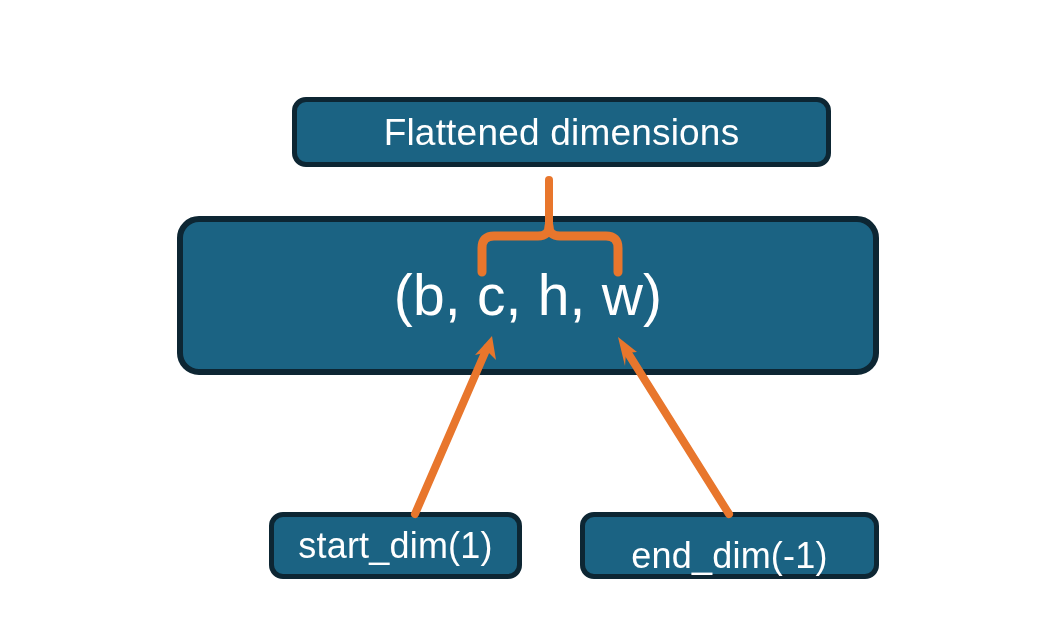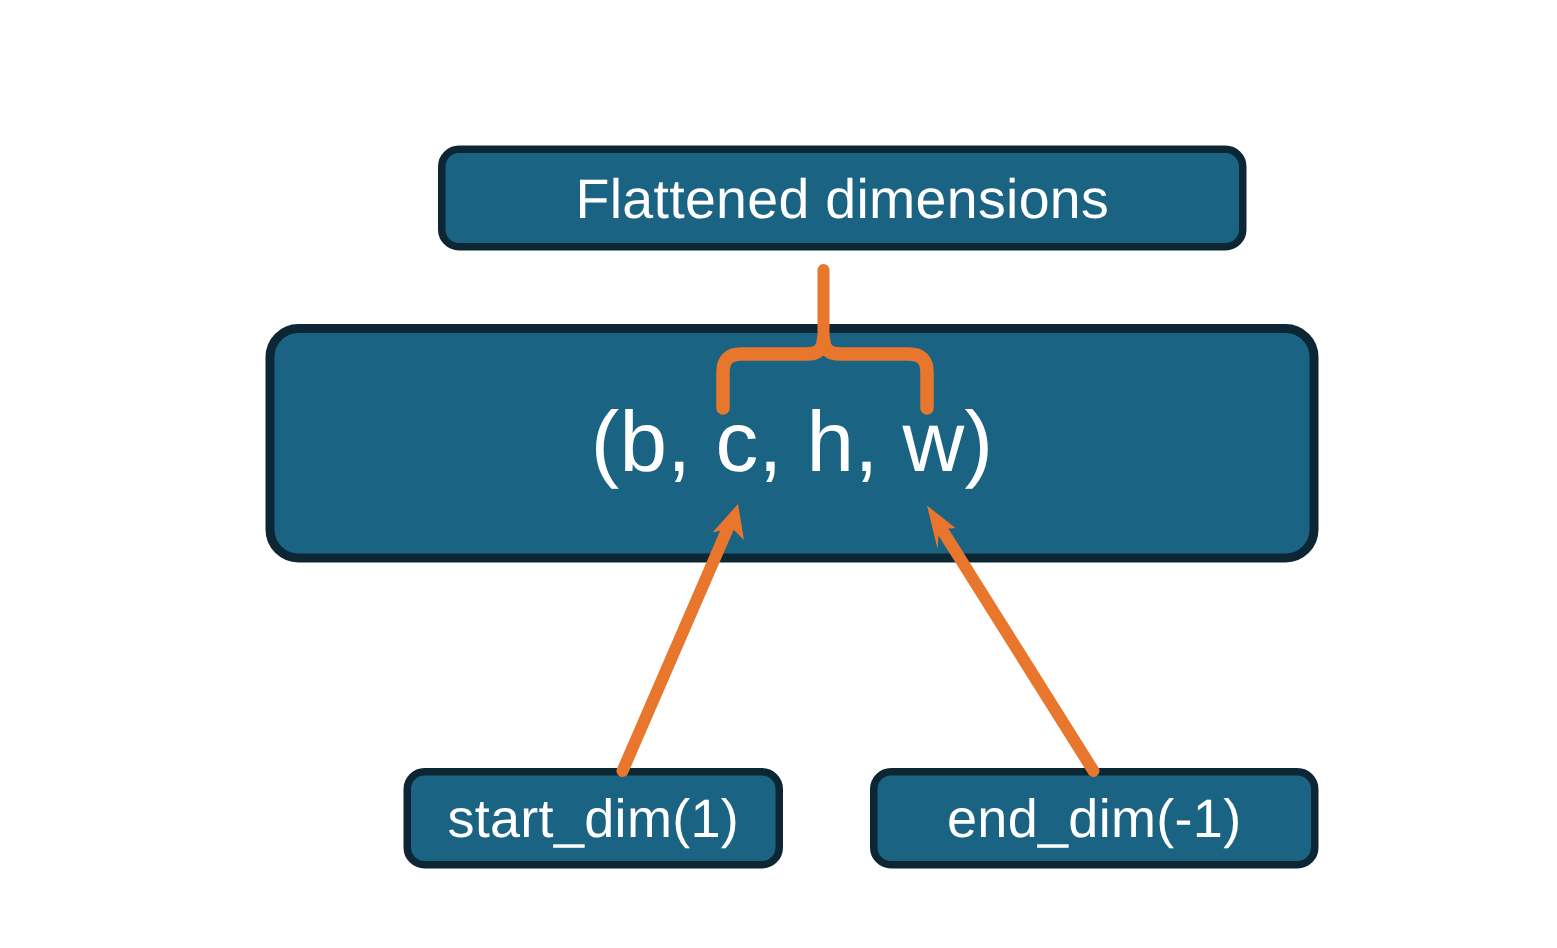--- a/index.html
+++ b/index.html
@@ -61,20 +61,21 @@
     height: 67px;
     font-size: 36px;
   }
   
   #box-end-dim {
     left: 580px;
     top: 512px;
     width: 299px;
     height: 67px;
     font-size: 36px;
+    align-items: flex-end;
   }
   #overlay {
     position: absolute;
     left: 0;
     top: 0;
     width: 1038px;
     height: 632px;
     pointer-events: none;
   }
 </style>

